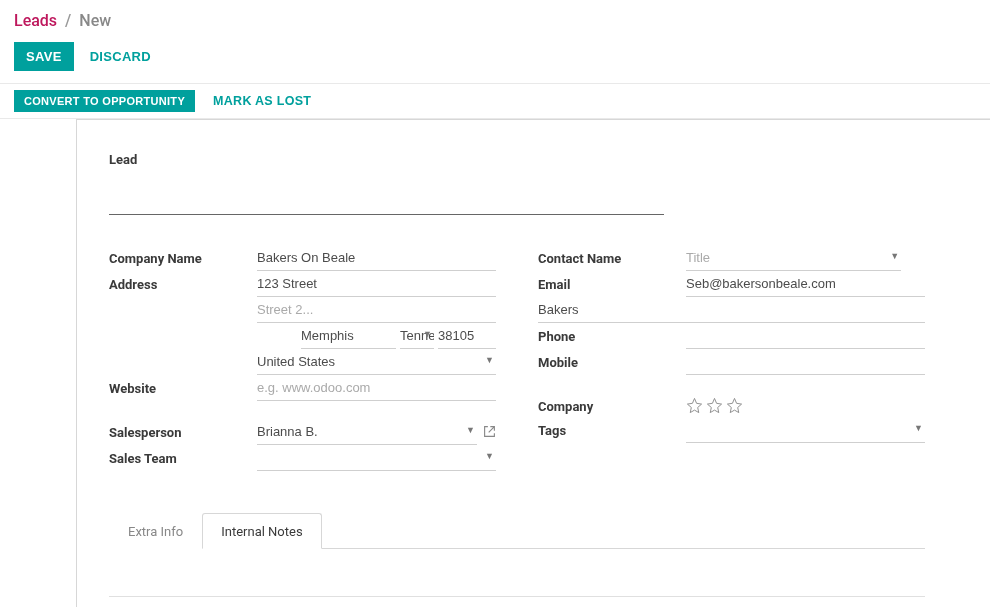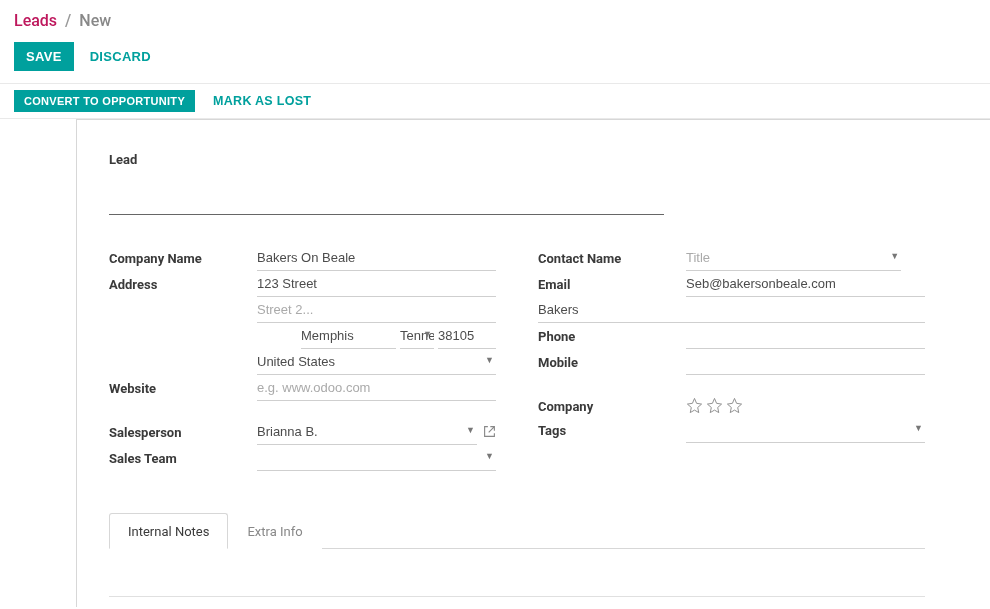--- a/index.html
+++ b/index.html
@@ -184,19 +184,19 @@
             <div class="sel-wrap">
               <input class="inp" style="">
               <span class="caret">▼</span>
             </div>
           </div>
         </div>
       </div>
     </div>
 
     <div class="tabs">
+      <div class="tab">Extra Info</div>
       <div class="tab active">Internal Notes</div>
-      <div class="tab">Extra Info</div>
     </div>
     <div class="tab-content"></div>
 
   </div>
 </div>
 
 </body></html>

